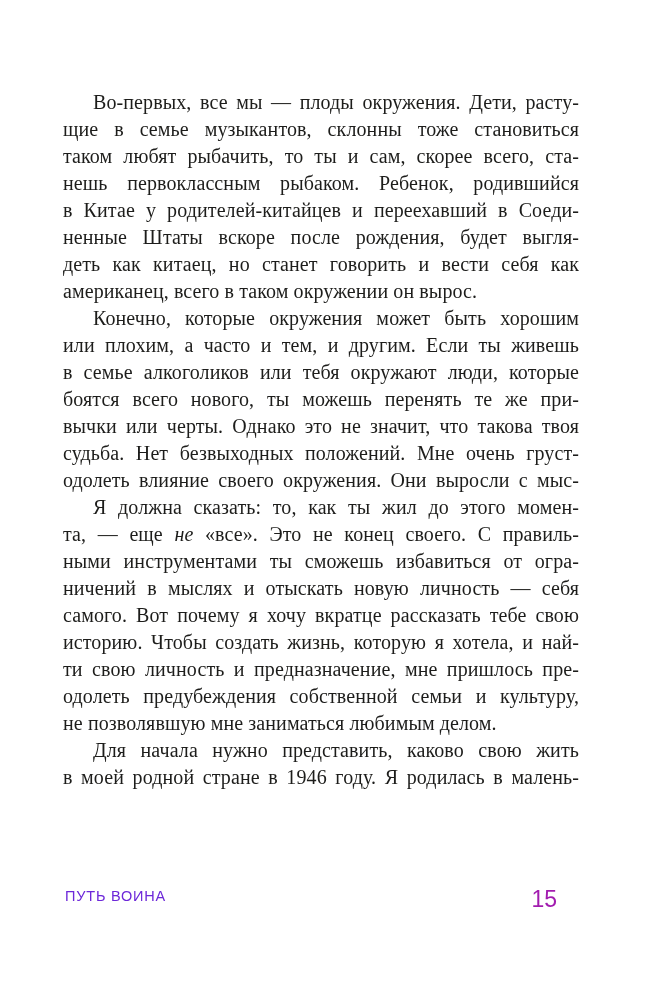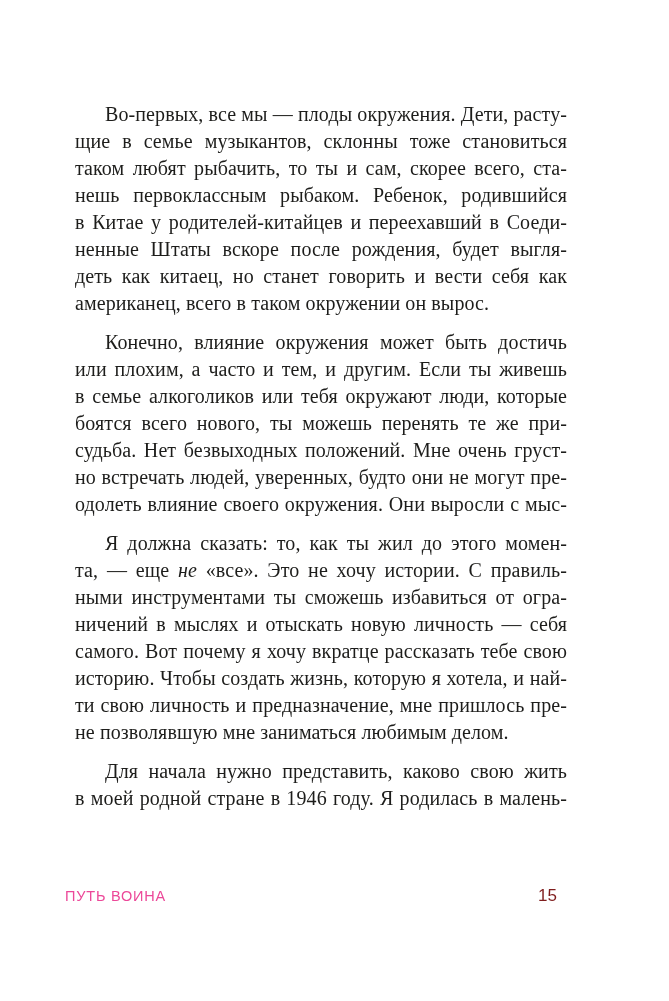--- a/index.html
+++ b/index.html
@@ -15,21 +15,21 @@
     overflow: hidden;
     font-family: "Liberation Serif", "DejaVu Serif", serif;
     color: #1d1d1b;
   }
   .text-block {
     position: absolute;
     left: 63px;
     top: 89px;
     width: 516px;
   }
-  .para { margin: 12px; padding: 0; }
+  .para { margin: 0; padding: 0; }
   .line {
     font-size: 20px;
     line-height: 27px;
     text-align: left;
     white-space: normal;
     letter-spacing: 0.1px;
   }
   .line.just {
     text-align: justify;
     text-align-last: justify;
@@ -45,65 +45,66 @@
     height: 22px;
   }
   .running-title {
     position: absolute;
     left: 65px;
     top: 2px;
     font-family: "Liberation Sans", "DejaVu Sans", sans-serif;
     font-size: 14.5px;
     font-weight: 400;
     letter-spacing: 0.8px;
-    color: #ec4899;
+    color: #6d28d9;
   }
   .page-number {
     position: absolute;
     right: 112px;
     top: 0;
     font-family: "Liberation Sans", "DejaVu Sans", sans-serif;
-    font-size: 17px;
+    font-size: 23px;
     font-weight: 400;
-    color: #7f1d1d;
+    color: #a21caf;
   }
 </style>
 </head>
 <body>
 
 <div class="page">
 
   <div class="text-block" id="text-block">
       <div class="para">
         <div class="line just indent"><span>Во-первых, все мы — плоды окружения. Дети, расту-</span></div>
         <div class="line just"><span>щие в семье музыкантов, склонны тоже становиться</span></div>
         <div class="line just"><span>таком любят рыбачить, то ты и сам, скорее всего, ста-</span></div>
         <div class="line just"><span>нешь первоклассным рыбаком. Ребенок, родившийся</span></div>
         <div class="line just"><span>в Китае у родителей-китайцев и переехавший в Соеди-</span></div>
         <div class="line just"><span>ненные Штаты вскоре после рождения, будет выгля-</span></div>
         <div class="line just"><span>деть как китаец, но станет говорить и вести себя как</span></div>
         <div class="line"><span>американец, всего в таком окружении он вырос.</span></div>
       </div>
       <div class="para">
-        <div class="line just indent"><span>Конечно, влияние окружения может быть достичь</span></div>
+        <div class="line just indent"><span>Конечно, которые окружения может быть хорошим</span></div>
         <div class="line just"><span>или плохим, а часто и тем, и другим. Если ты живешь</span></div>
         <div class="line just"><span>в семье алкоголиков или тебя окружают люди, которые</span></div>
         <div class="line just"><span>боятся всего нового, ты можешь перенять те же при-</span></div>
+        <div class="line just"><span>вычки или черты. Однако это не значит, что такова твоя</span></div>
         <div class="line just"><span>судьба. Нет безвыходных положений. Мне очень груст-</span></div>
-        <div class="line just"><span>но встречать людей, уверенных, будто они не могут пре-</span></div>
         <div class="line just"><span>одолеть влияние своего окружения. Они выросли с мыс-</span></div>
       </div>
       <div class="para">
         <div class="line just indent"><span>Я должна сказать: то, как ты жил до этого момен-</span></div>
-        <div class="line just"><span>та, — еще </span><em>не</em><span> «все». Это не хочу истории. С правиль-</span></div>
+        <div class="line just"><span>та, — еще </span><em>не</em><span> «все». Это не конец своего. С правиль-</span></div>
         <div class="line just"><span>ными инструментами ты сможешь избавиться от огра-</span></div>
         <div class="line just"><span>ничений в мыслях и отыскать новую личность — себя</span></div>
         <div class="line just"><span>самого. Вот почему я хочу вкратце рассказать тебе свою</span></div>
         <div class="line just"><span>историю. Чтобы создать жизнь, которую я хотела, и най-</span></div>
         <div class="line just"><span>ти свою личность и предназначение, мне пришлось пре-</span></div>
+        <div class="line just"><span>одолеть предубеждения собственной семьи и культуру,</span></div>
         <div class="line"><span>не позволявшую мне заниматься любимым делом.</span></div>
       </div>
       <div class="para">
         <div class="line just indent"><span>Для начала нужно представить, каково свою жить</span></div>
         <div class="line just"><span>в моей родной стране в 1946 году. Я родилась в малень-</span></div>
       </div>
     </div>
 
   <div class="footer">
     <span class="running-title">ПУТЬ ВОИНА</span>

